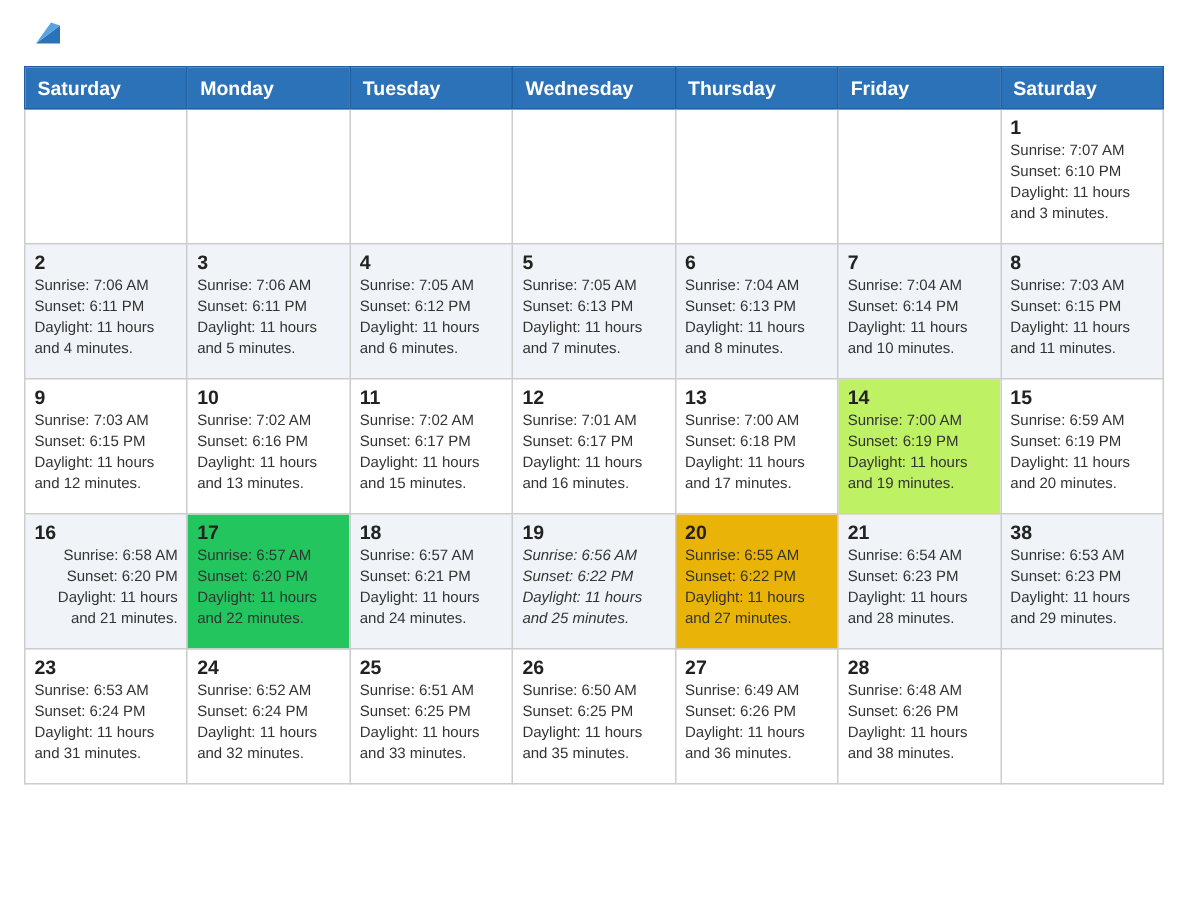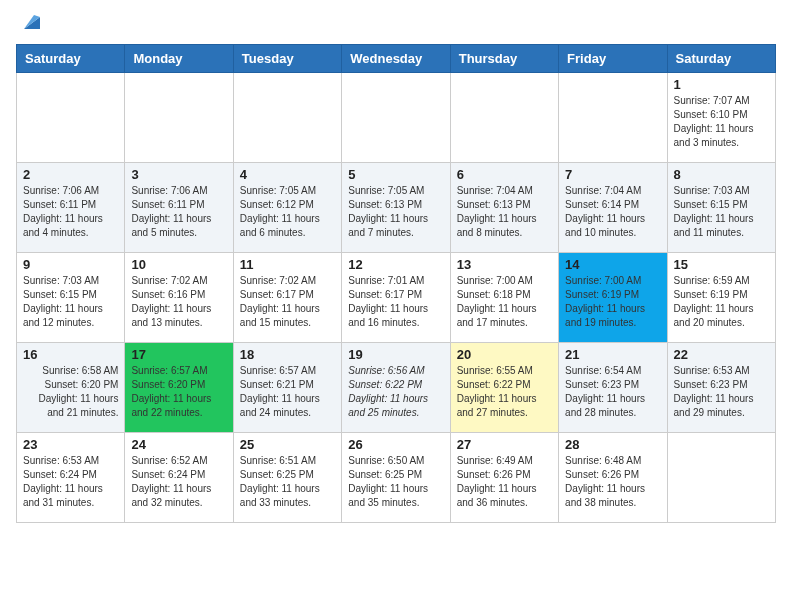--- a/index.html
+++ b/index.html
@@ -210,21 +210,21 @@
 Daylight: 11 hours
 and 16 minutes.</div>
         </td>
         <td style="background-color: rgb(255, 255, 255);">
           <span class="day-num">13</span>
           <div class="day-info" style="white-space: pre-line;">Sunrise: 7:00 AM
 Sunset: 6:18 PM
 Daylight: 11 hours
 and 17 minutes.</div>
         </td>
-        <td style="background-color: #0ea5e9;">
+        <td style="background-color: #bef264;">
           <span class="day-num">14</span>
           <div class="day-info" style="white-space: pre-line;">Sunrise: 7:00 AM
 Sunset: 6:19 PM
 Daylight: 11 hours
 and 19 minutes.</div>
         </td>
         <td style="background-color: rgb(255, 255, 255);">
           <span class="day-num">15</span>
           <div class="day-info" style="white-space: pre-line;">Sunrise: 6:59 AM
 Sunset: 6:19 PM
@@ -254,36 +254,36 @@
 Daylight: 11 hours
 and 24 minutes.</div>
         </td>
         <td style="background-color: rgb(240, 244, 248);">
           <span class="day-num">19</span>
           <div class="day-info" style="white-space: pre-line; font-style: italic;">Sunrise: 6:56 AM
 Sunset: 6:22 PM
 Daylight: 11 hours
 and 25 minutes.</div>
         </td>
-        <td style="background-color: #fef9c3;">
+        <td style="background-color: #eab308;">
           <span class="day-num">20</span>
           <div class="day-info" style="white-space: pre-line;">Sunrise: 6:55 AM
 Sunset: 6:22 PM
 Daylight: 11 hours
 and 27 minutes.</div>
         </td>
         <td style="background-color: rgb(240, 244, 248);">
           <span class="day-num">21</span>
           <div class="day-info" style="white-space: pre-line;">Sunrise: 6:54 AM
 Sunset: 6:23 PM
 Daylight: 11 hours
 and 28 minutes.</div>
         </td>
         <td style="background-color: rgb(240, 244, 248);">
-          <span class="day-num">22</span>
+          <span class="day-num">38</span>
           <div class="day-info" style="white-space: pre-line;">Sunrise: 6:53 AM
 Sunset: 6:23 PM
 Daylight: 11 hours
 and 29 minutes.</div>
         </td>
       </tr>
       <tr>
         <td style="background-color: rgb(255, 255, 255);">
           <span class="day-num">23</span>
           <div class="day-info" style="white-space: pre-line;">Sunrise: 6:53 AM

